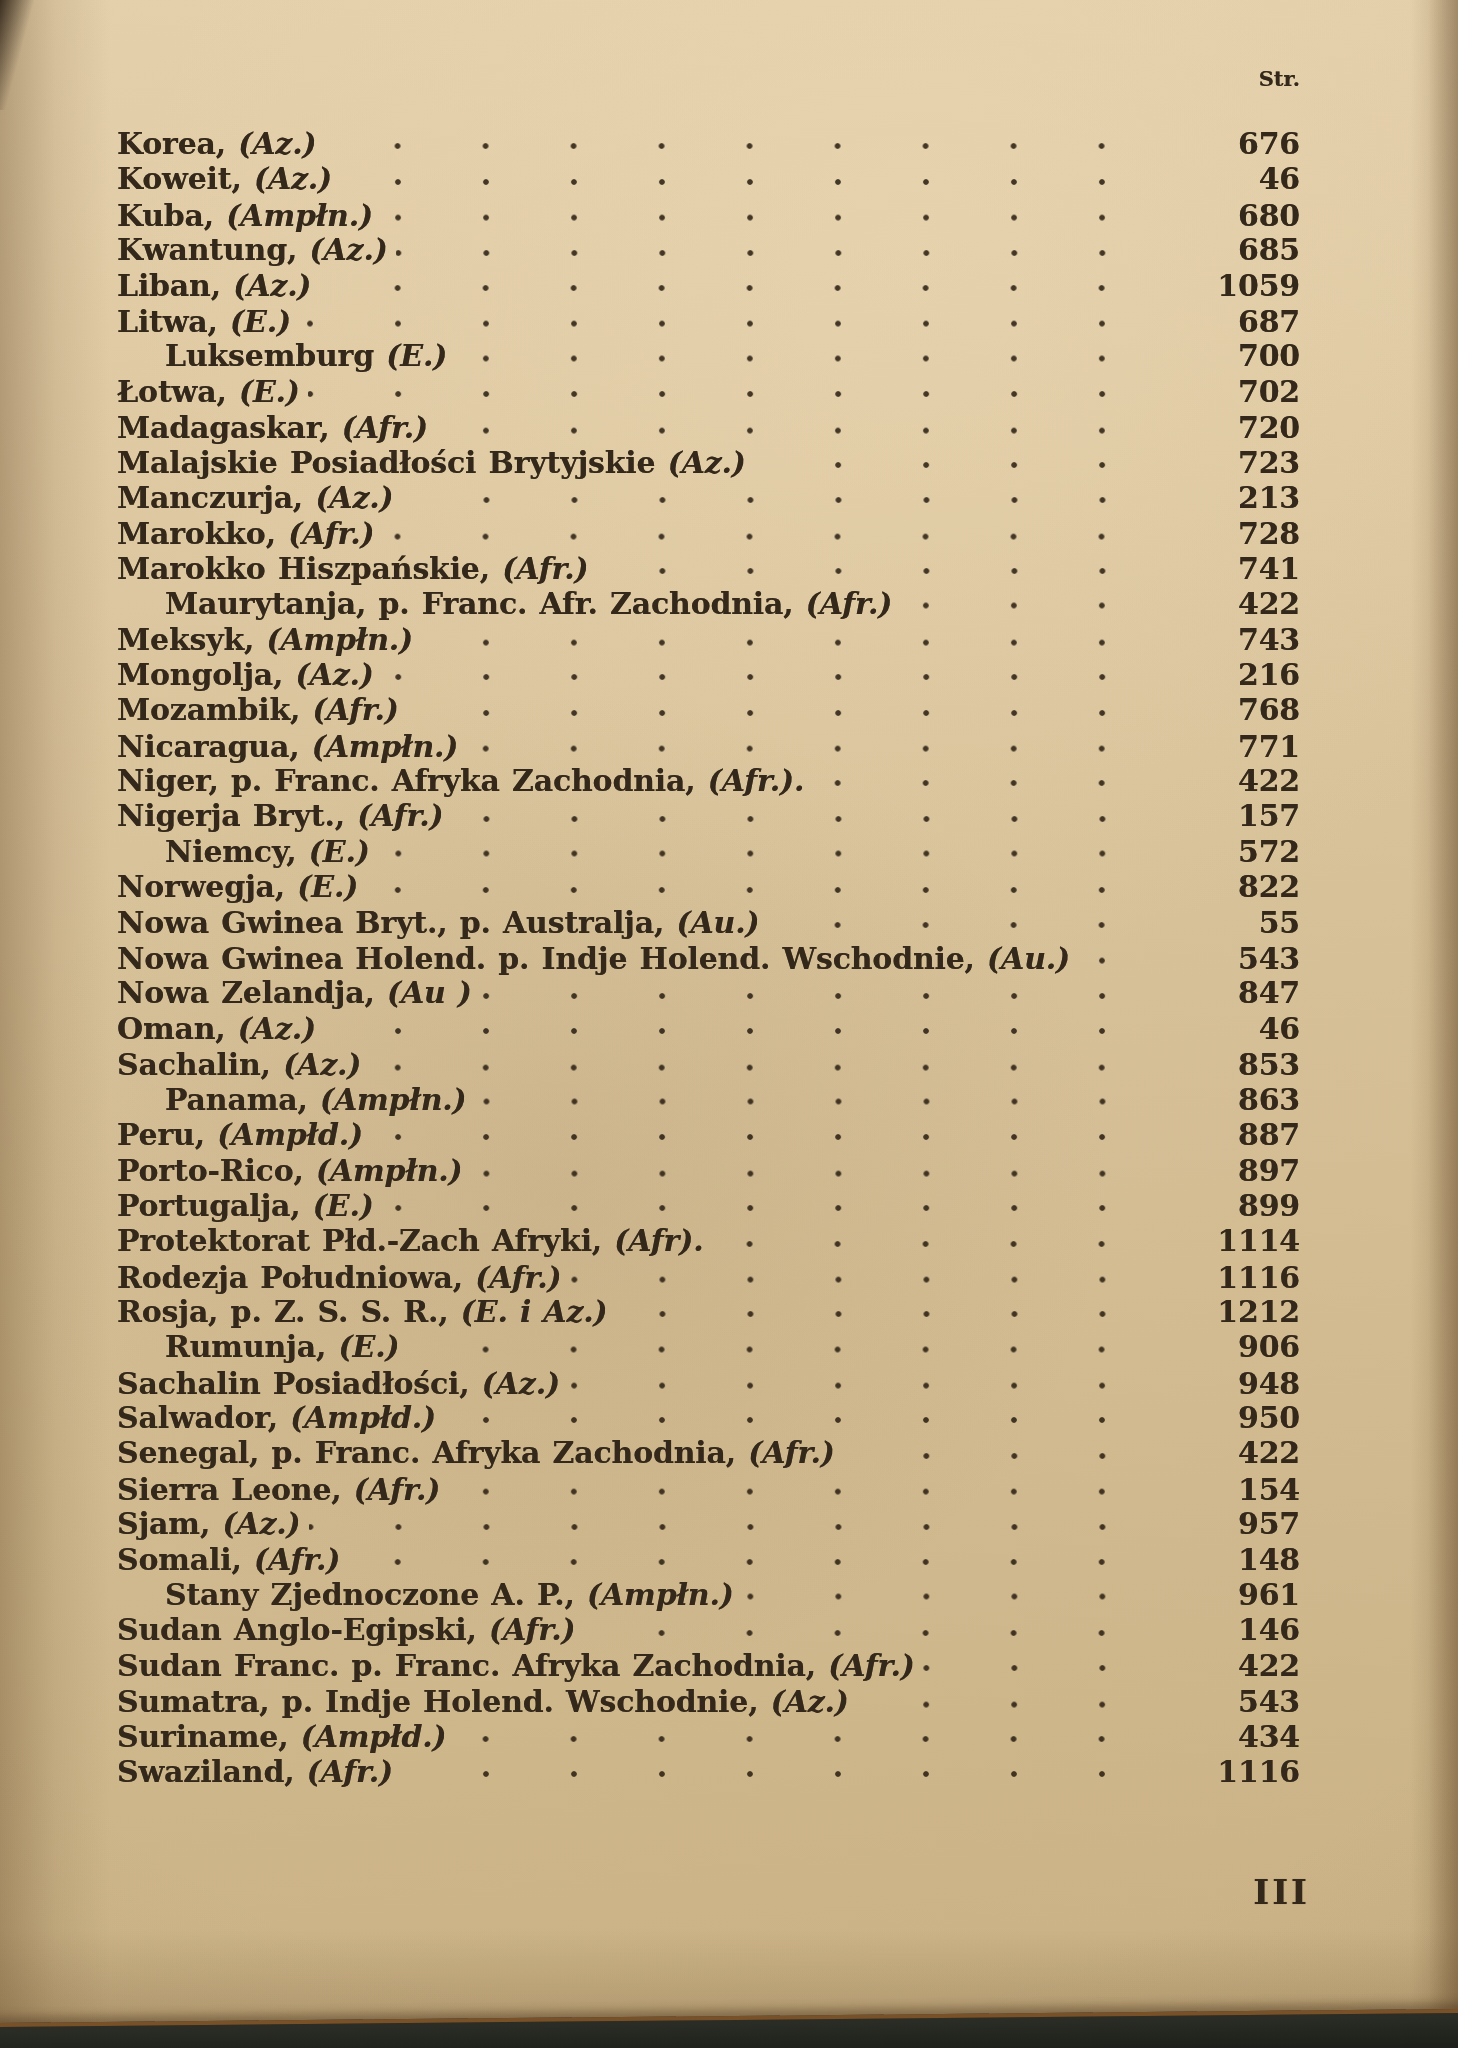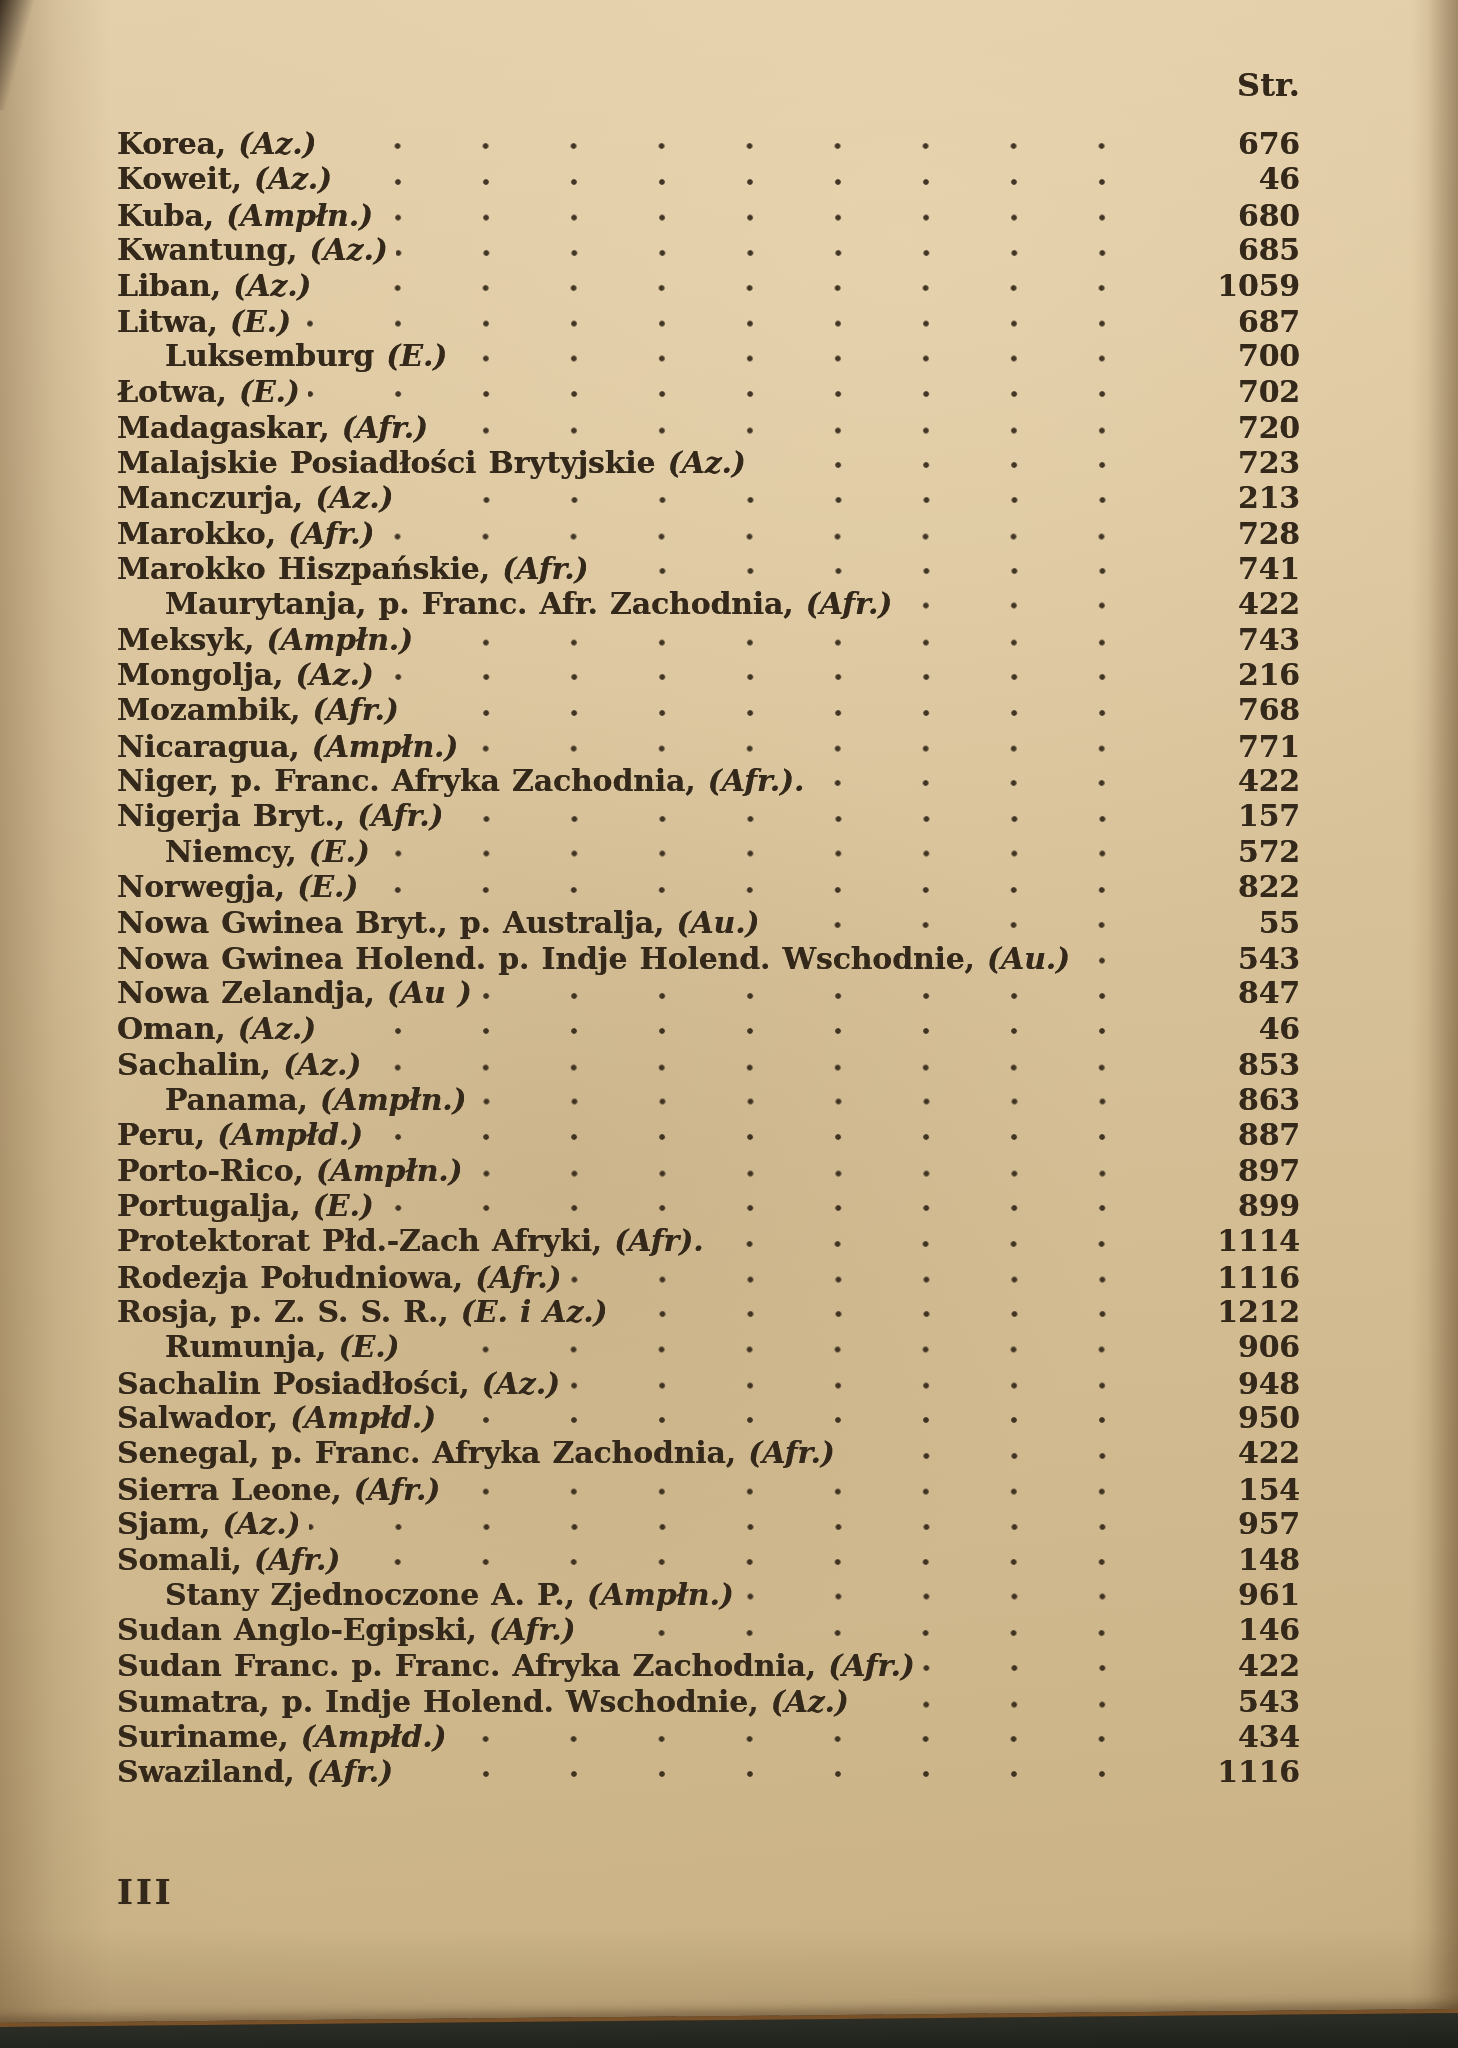--- a/index.html
+++ b/index.html
@@ -27,21 +27,21 @@
       linear-gradient(to top, rgba(110,82,48,.34) 0px, rgba(110,82,48,0) 120px),
       linear-gradient(175deg, var(--paper-light) 0%, var(--paper) 40%, var(--paper-dark) 100%);
   }
   .corner-shadow{
     position:absolute;left:0;top:0;width:34px;height:110px;
     background:linear-gradient(105deg, rgba(38,28,18,.85) 0%, rgba(38,28,18,0) 55%);
   }
   .str-header{
     position:absolute;top:66px;left:117px;right:158px;
     text-align:right;
-    font-size:32px;font-weight:bold;color:var(--ink);
+    font-size:21px;font-weight:bold;color:var(--ink);
     text-shadow:0 0 .6px rgba(51,40,26,.65);
   }
   .entries{
     position:absolute;top:126px;left:117px;right:158px;
   }
   .row{
     display:flex;align-items:baseline;height:35.4px;white-space:nowrap;
     font-size:30px;font-weight:bold;color:var(--ink);
     letter-spacing:-.2px;word-spacing:2px;
     text-shadow:0 0 .6px rgba(51,40,26,.6);
@@ -57,20 +57,21 @@
     background-repeat:repeat-x;
     background-position:right 4px bottom 9px;
   }
   .pg{
     flex:0 0 118px;margin-left:24px;text-align:right;
     font-size:30px;font-weight:bold;color:var(--ink);
     text-shadow:0 0 .6px rgba(51,40,26,.6);
   }
   .footer-roman{
     position:absolute;top:1872px;left:117px;right:148px;
+    text-align:right;
     font-size:34px;font-weight:bold;letter-spacing:3px;color:var(--ink);
     text-shadow:0 0 .7px rgba(51,40,26,.65);
   }
   .bottom-strip{
     position:absolute;left:-12px;right:-12px;bottom:-18px;height:46px;
     background:linear-gradient(to bottom, #2c2e26 0%, var(--strip) 40%, #191c16 100%);
     border-top:4px solid rgba(138,90,44,.85);
     transform:rotate(-0.55deg);
     box-shadow:0 -6px 10px rgba(70,50,28,.45);
   }

